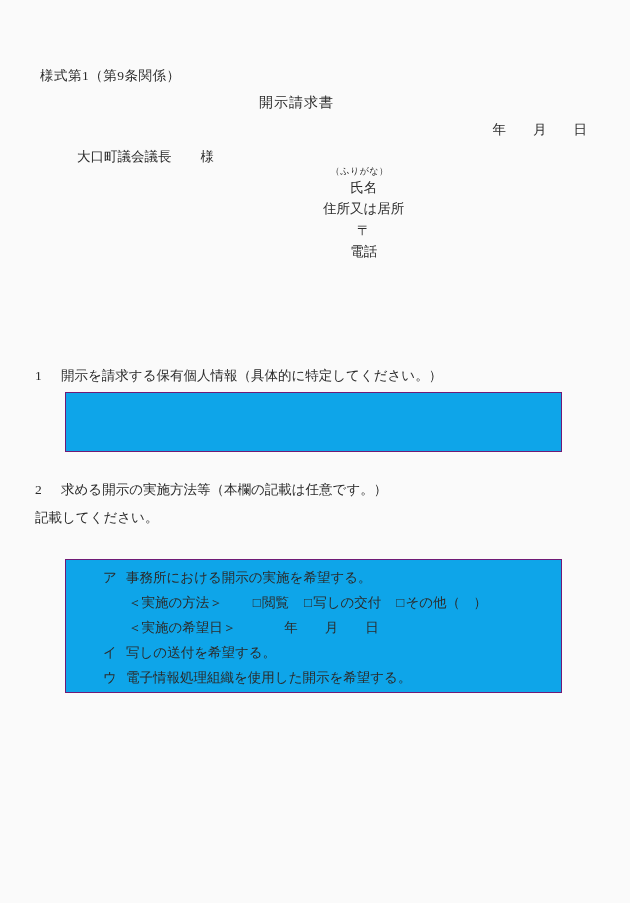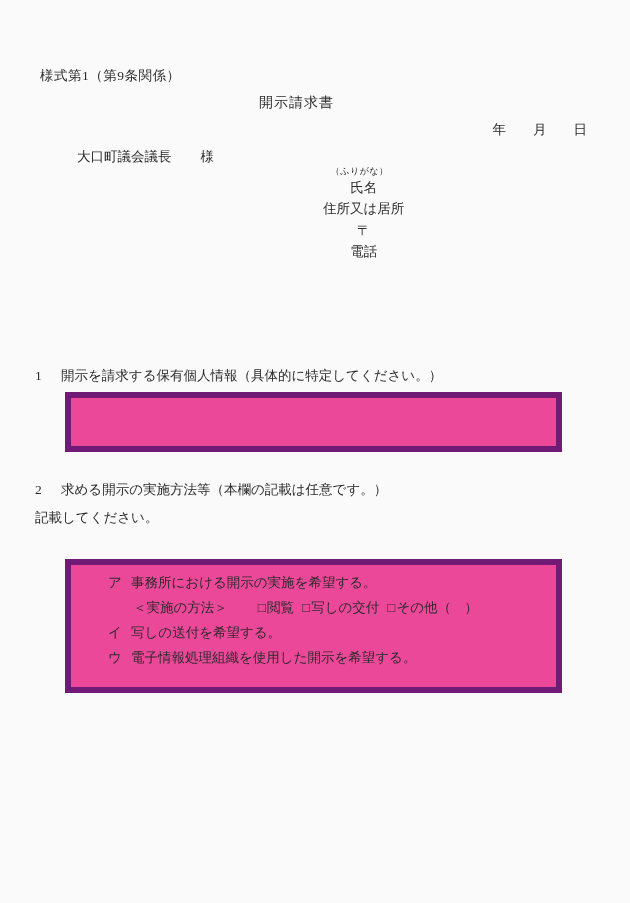--- a/index.html
+++ b/index.html
@@ -27,31 +27,31 @@
   .applicant .furigana { font-size: 9px; line-height: 11px; margin-left: -8px; letter-spacing: 0.5px; }
 
   .body-par   { left: 35px; top: 283px; width: 560px; line-height: 28px; }
   .body-par .l1 { text-indent: 13px; }
 
   .sec-head { left: 35px; }
   .sec1 { top: 367px; }
   .sec2 { top: 481px; }
   .sec-num { display: inline-block; width: 26px; }
 
-  .box { border: 6px solid #701a75; background: #ec4899; box-sizing: border-box; }
+  .box { border: 1px solid #701a75; background: #0ea5e9; box-sizing: border-box; }
   .box1 { left: 65px; top: 392px; width: 497px; height: 60px; }
   .box2 { left: 65px; top: 559px; width: 497px; height: 134px; padding-top: 5px; line-height: 25px; }
 
   .instruction { left: 35px; top: 505px; width: 560px; line-height: 25px; }
   .instruction .l1 { text-indent: 28px; }
 
   .opt-row { padding-left: 37px; }
   .opt-key { display: inline-block; width: 23px; }
   .sub-row { padding-left: 62px; }
-  .methods { display: inline-flex; gap: 8px; margin-left: 30px; }
+  .methods { display: inline-flex; gap: 15px; margin-left: 30px; }
   .cb { white-space: nowrap; }
   .cb-glyph { margin-right: 1px; }
   .date-val { margin-left: 48px; }
 </style>
 </head>
 <body>
 
 <div class="page">
 
   <div class="abs form-id">様式第1（第9条関係）</div>
@@ -94,20 +94,23 @@
     </div>
 
     <div class="sub-row">
       <span>＜実施の方法＞</span><span class="methods">
         <span class="cb"><span class="cb-glyph">□</span><span>閲覧</span></span>
         <span class="cb"><span class="cb-glyph">□</span><span>写しの交付</span></span>
         <span class="cb"><span class="cb-glyph">□</span><span>その他（　）</span></span>
       </span>
     </div>
 
+    <div class="sub-row">
+      <span>＜実施の希望日＞</span><span class="date-val">年　　月　　日</span>
+    </div>
 
     <div class="opt-row">
       <span class="opt-key">イ</span><span>写しの送付を希望する。</span>
     </div>
 
     <div class="opt-row">
       <span class="opt-key">ウ</span><span>電子情報処理組織を使用した開示を希望する。</span>
     </div>
 
   </div>

